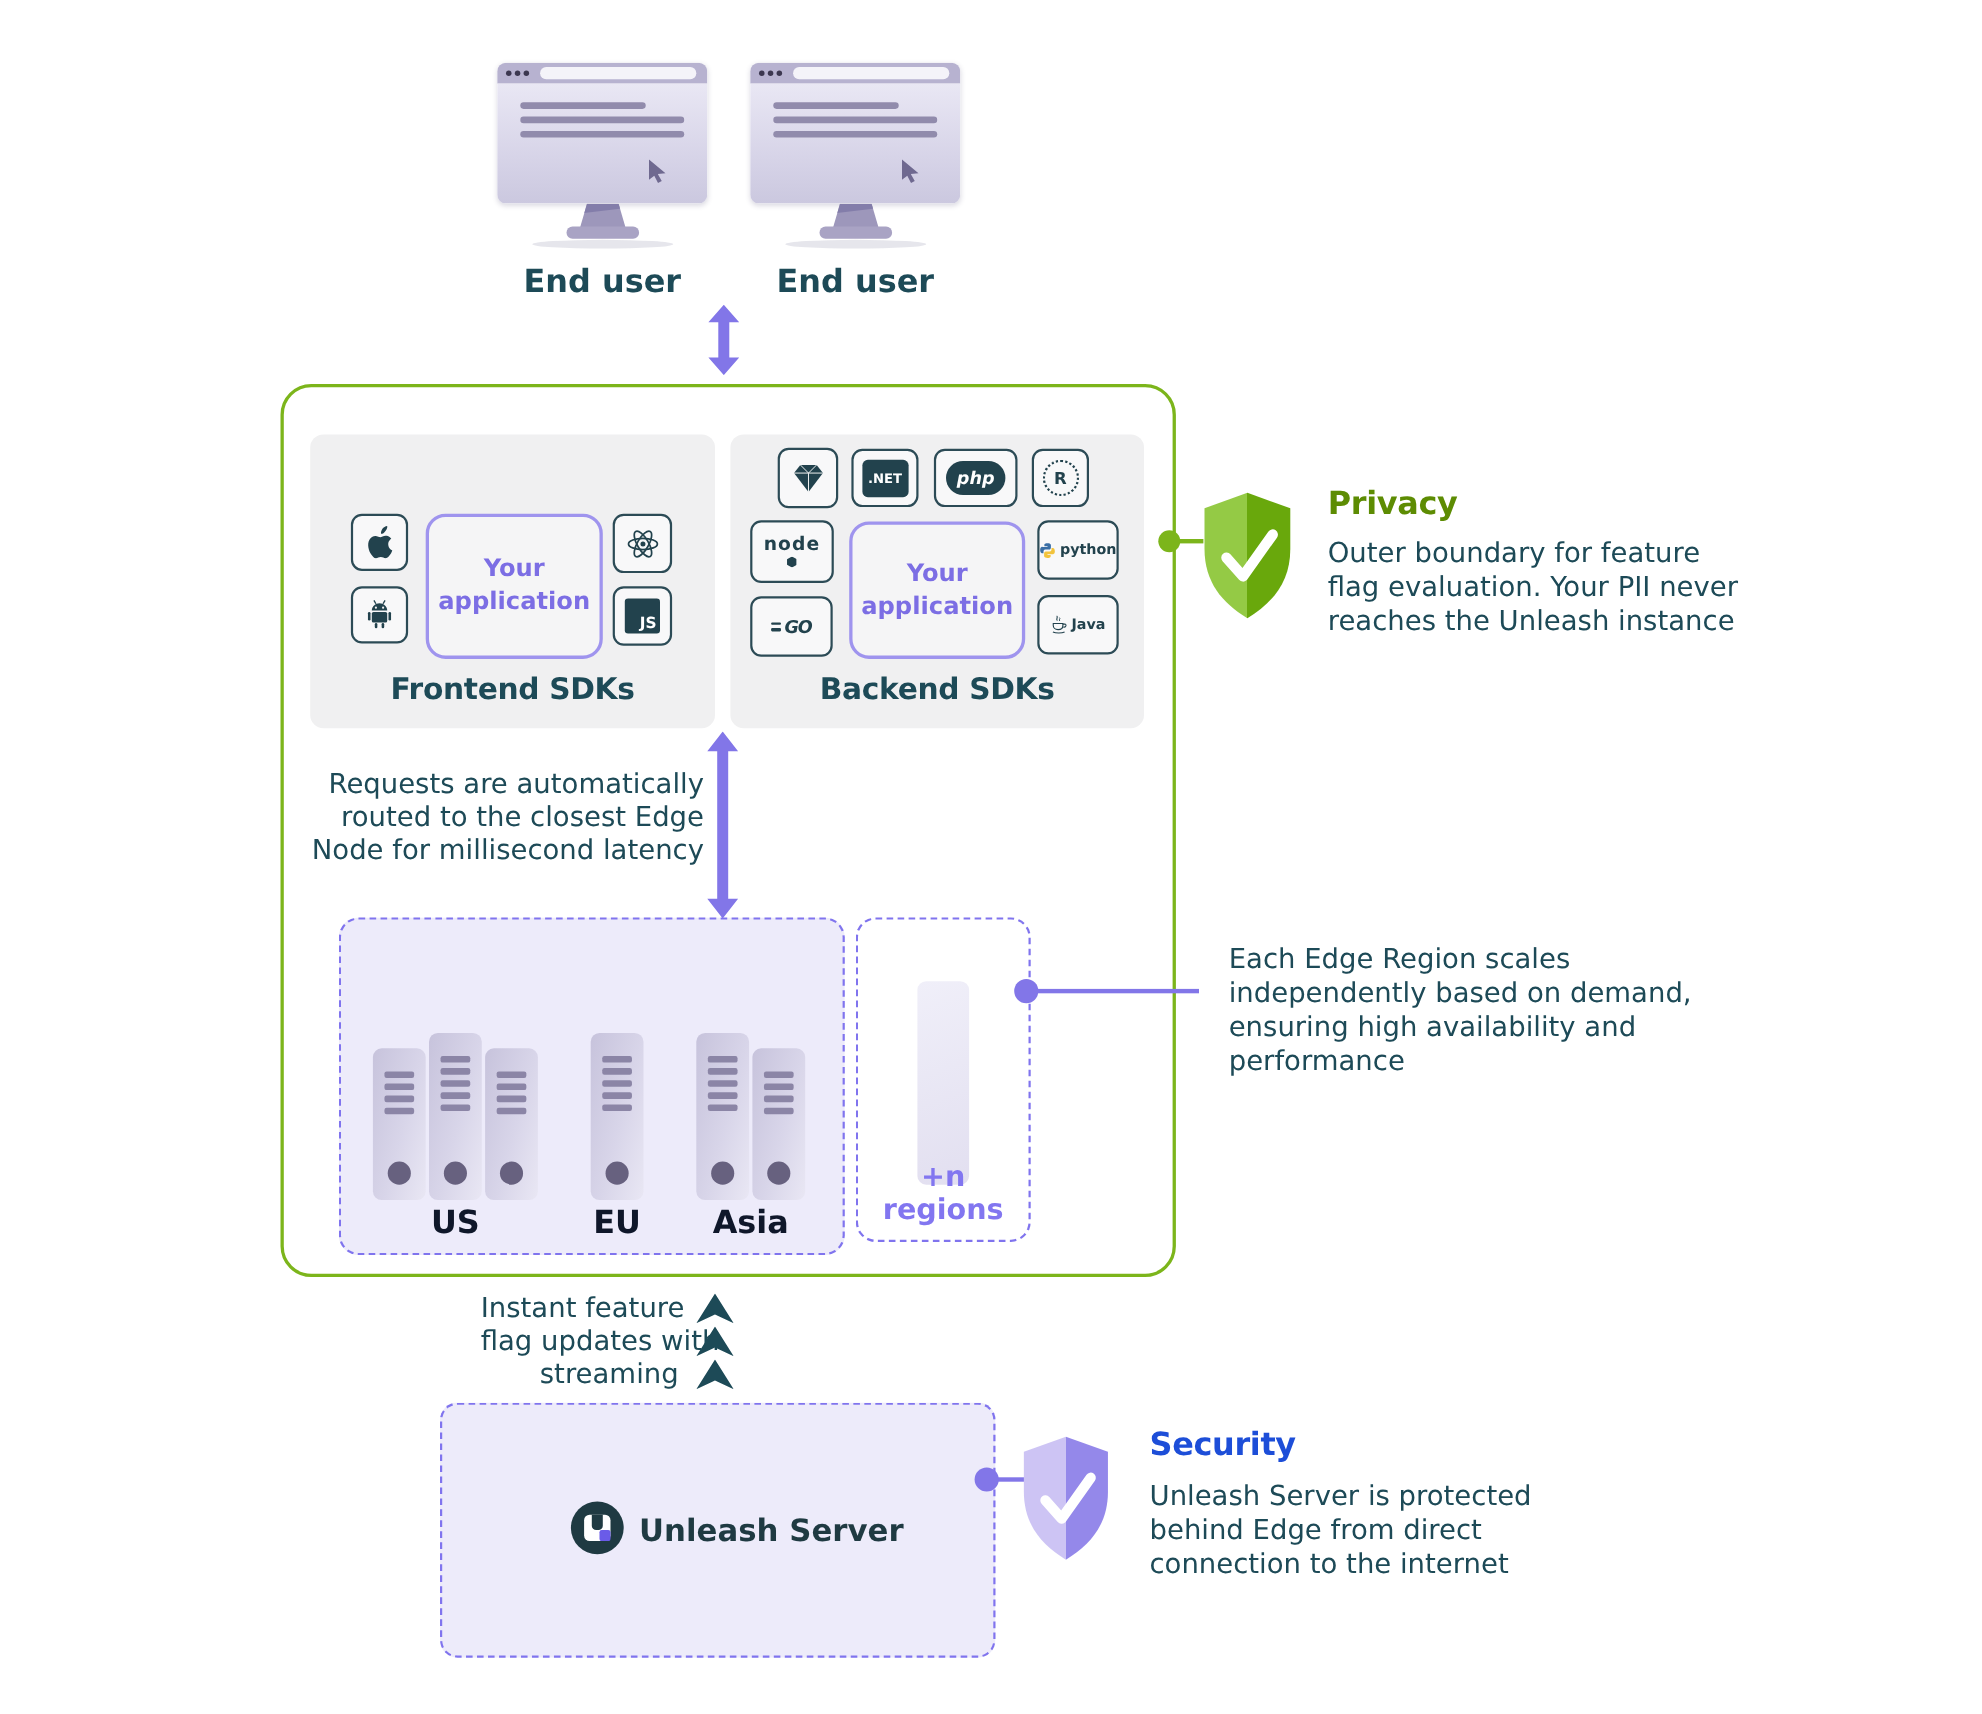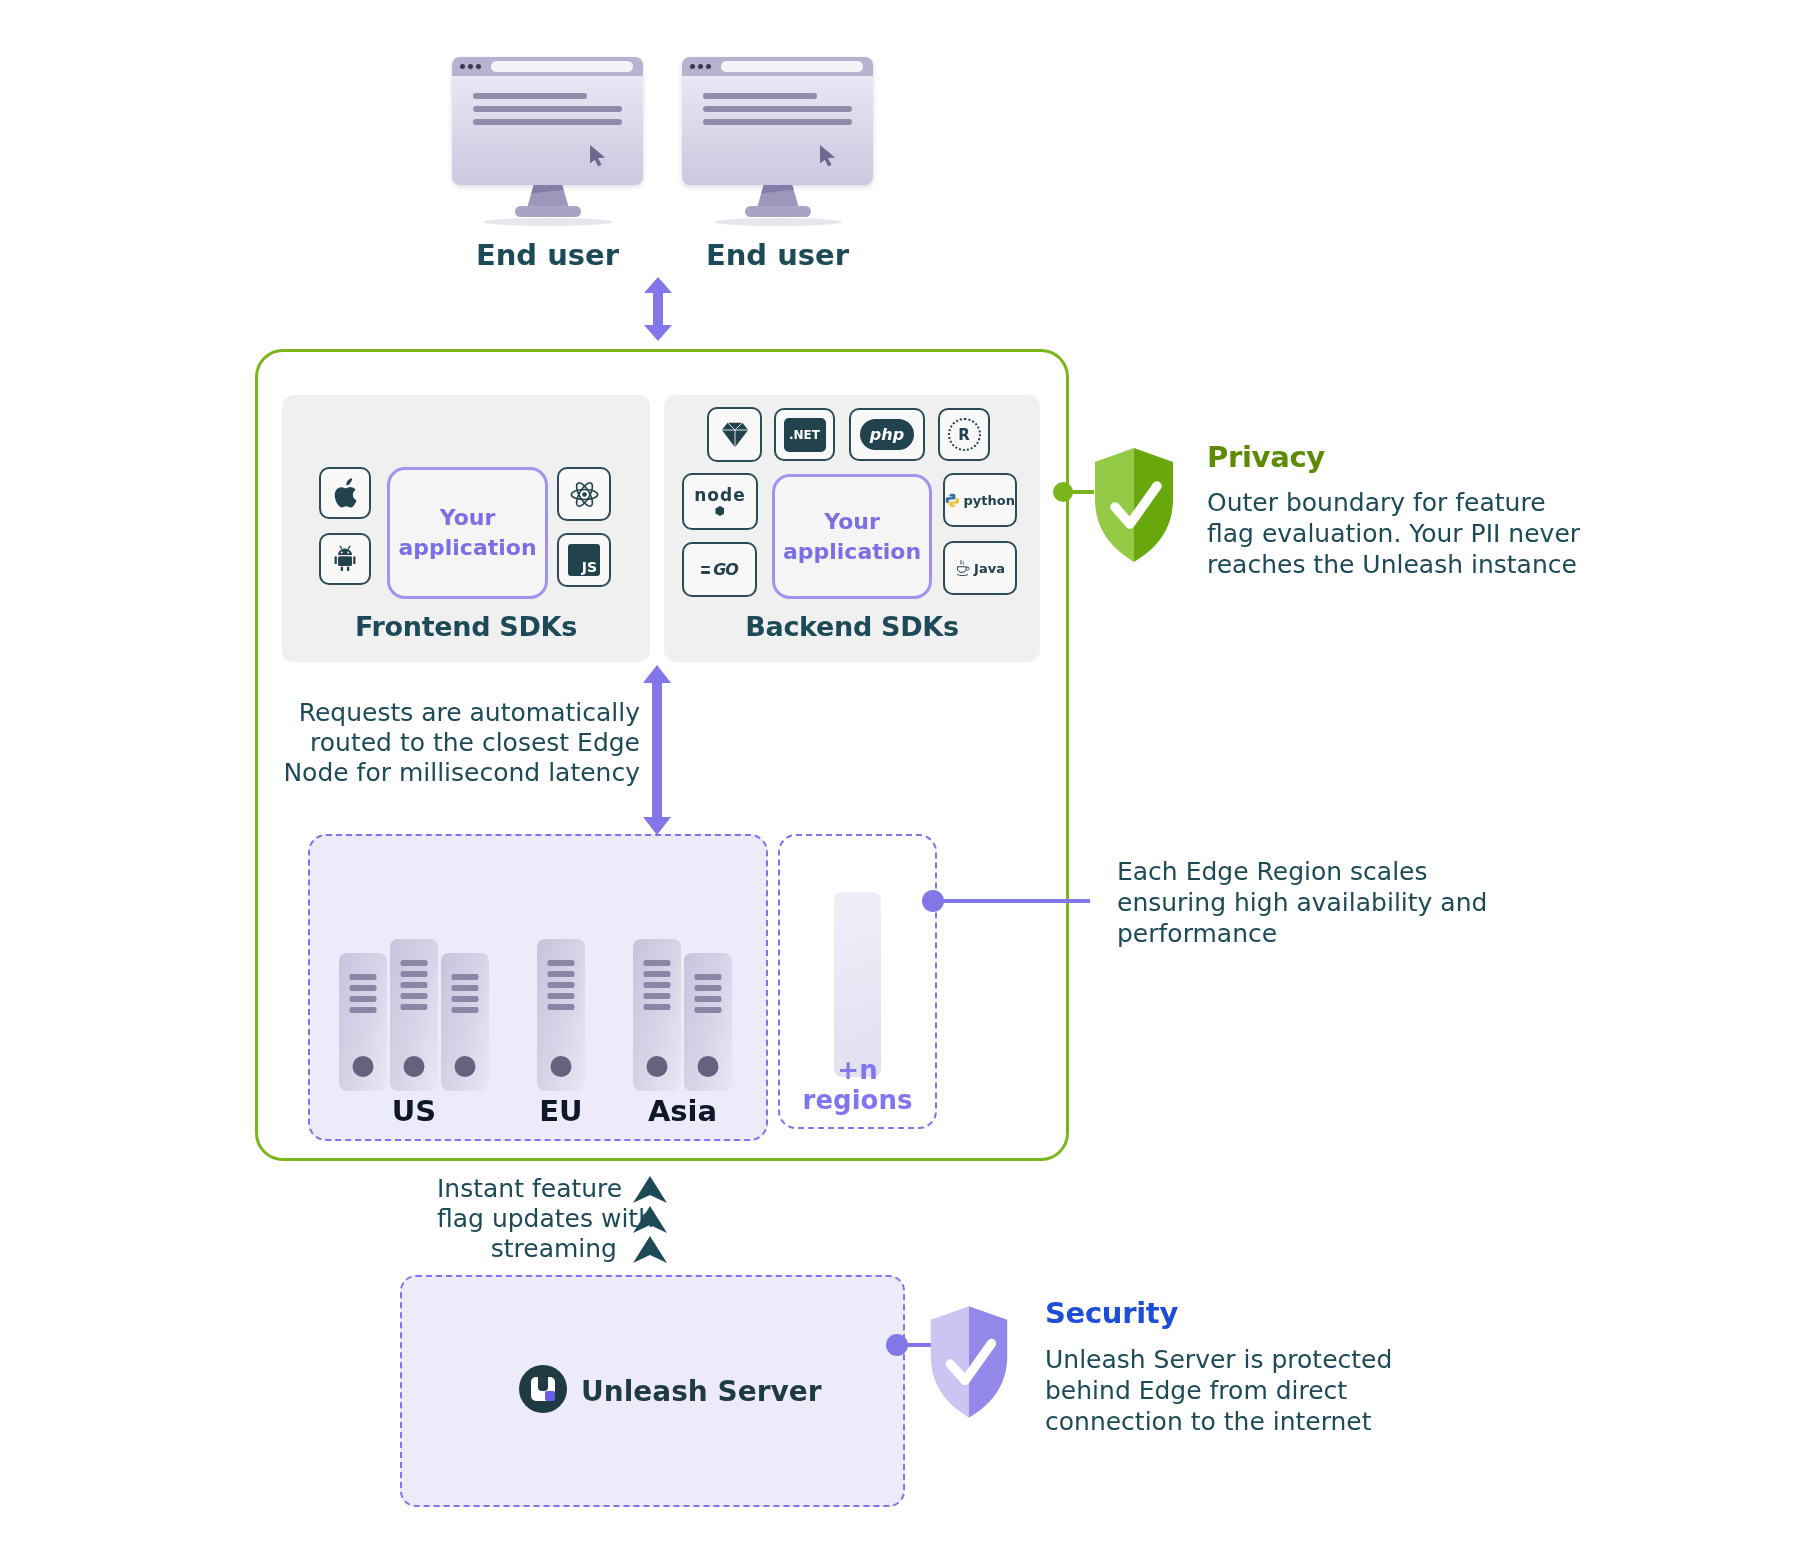--- a/index.html
+++ b/index.html
@@ -358,20 +358,21 @@
 
   <div class="nregions-box">
     <div class="faded-tower"></div>
     <div class="nregions-label">+n regions</div>
   </div>
 
   <div class="conn-line" style="left:933px;top:899px;width:157px;background:#8276e8;"></div>
   <div class="conn-dot" style="left:922px;top:890px;width:22px;height:22px;background:#8276e8;"></div>
   <div class="callout-body" style="left:1117px;top:856px;">
     <div>Each Edge Region scales</div>
+    <div>independently based on demand,</div>
     <div>ensuring high availability and</div>
     <div>performance</div>
   </div>
 
   <div class="note-right" style="left:437px;top:1174px;width:180px;">
     <div>Instant feature</div>
     <div>flag updates with</div>
     <div>streaming</div>
   </div>
   <div class="stream-tri" style="left:633px;top:1176px;">

